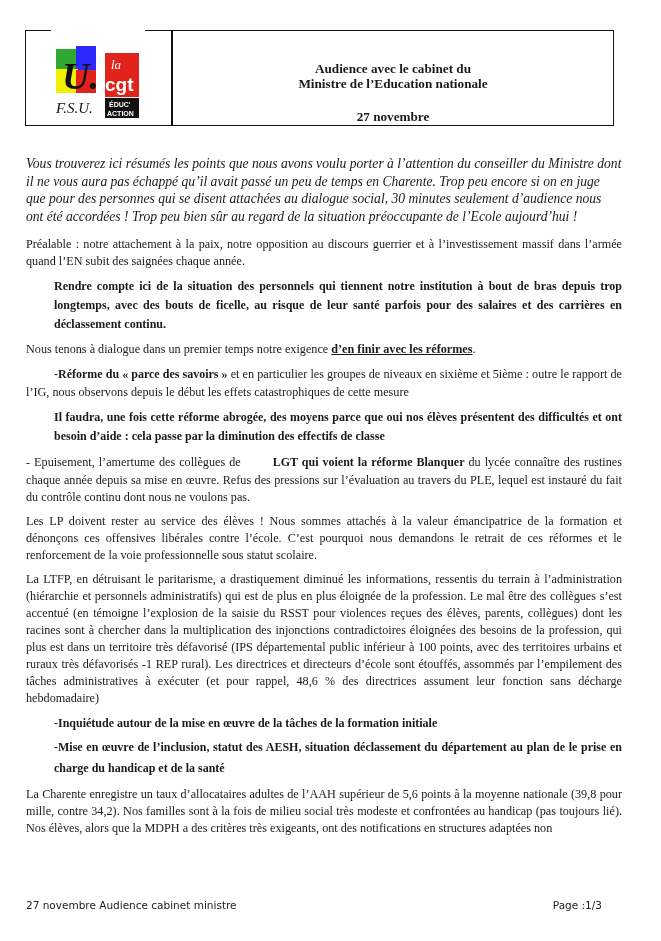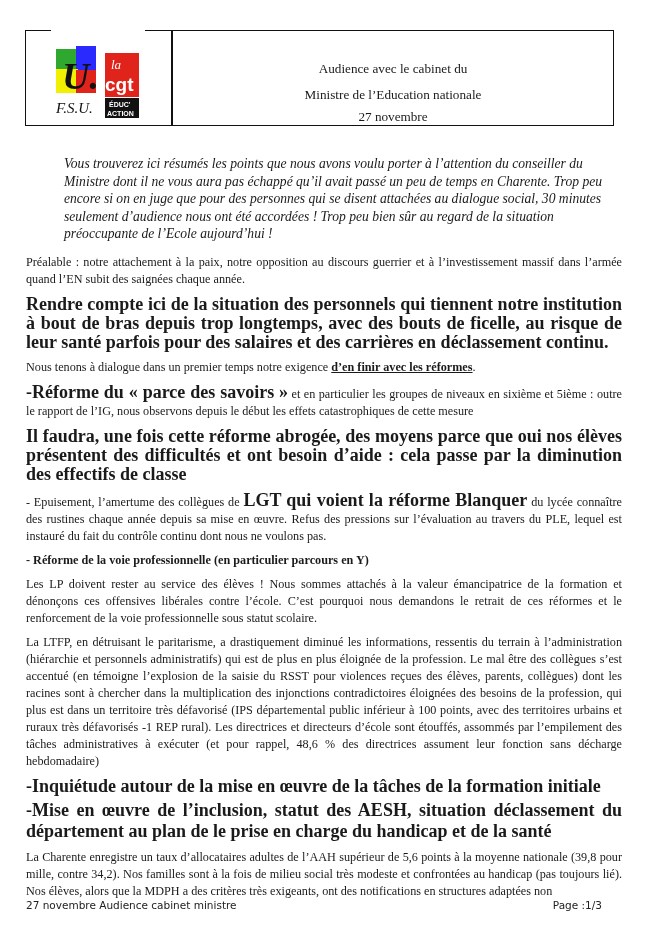--- a/index.html
+++ b/index.html
@@ -14,35 +14,35 @@
     position: absolute; left: 145px; top: 0; width: 1.5px; height: 100%; background: #111;
   }
   .top-gap {
     position: absolute; left: 25px; top: -2px; width: 94px; height: 4px; background: #fff;
   }
   .logo {
     position: absolute; left: 28px; top: 10px; width: 90px; height: 80px;
   }
   .header-title {
     position: absolute; left: 147px; top: 0; width: 440px; height: 100%;
-    text-align: center; font-weight: normal; font-size: 13.2px; line-height: 15px;
+    text-align: center; font-weight: bold; font-size: 13.2px; line-height: 15px;
   }
   .header-title .t1 { position: absolute; top: 30px; left: 0; right: 0; }
-  .header-title .t2 { position: absolute; top: 45px; left: 0; right: 0; margin-top: 11px; }
+  .header-title .t2 { position: absolute; top: 45px; left: 0; right: 0; }
   .header-title .t3 { position: absolute; top: 78px; left: 0; right: 0; }
 
   .content {
     position: absolute; left: 26px; top: 155px; width: 596px;
     font-size: 12.2px; line-height: 17px; text-align: justify;
   }
   .content p { margin-bottom: 7px; }
-  .intro { font-style: italic; font-size: 13.6px; line-height: 17.5px; margin-bottom: 11px !important; text-align: left; margin-left: 38px; }
+  .intro { font-style: italic; font-size: 13.6px; line-height: 17.5px; margin-bottom: 11px !important; text-align: left; }
   .b { font-weight: bold; }
   .u { text-decoration: underline; }
-  .big { font-size: 18px; line-height: 19px; }
+  .big { font-size: 12px; line-height: 19px; margin-left: 28px; }
 
   .footer {
     position: absolute; left: 26px; top: 899px; width: 576px;
     font-family: "DejaVu Sans", "Liberation Sans", sans-serif; font-size: 10.5px; color: #222;
   }
   .footer .left { position: absolute; left: 0; top: 0; }
   .footer .right { position: absolute; right: 0; top: 0; text-align: center; }
 </style>
 </head>
 <body>
@@ -90,21 +90,20 @@
   <p>
     <span class="b big">-Réforme du « parce des savoirs »</span><span> et en particulier les groupes de niveaux en sixième et 5ième : outre le rapport de l’IG, nous observons depuis le début les effets catastrophiques de cette mesure</span>
   </p>
 
   <p class="b big">Il faudra, une fois cette réforme abrogée, des moyens parce que oui nos élèves présentent des difficultés et ont besoin d’aide : cela passe par la diminution des effectifs de classe</p>
 
   <p>
     <span>- Epuisement, l’amertume des collègues de </span><span class="b big">LGT qui voient la réforme Blanquer</span><span> du lycée connaître des rustines chaque année depuis sa mise en œuvre. Refus des pressions sur l’évaluation au travers du PLE, lequel est instauré du fait du contrôle continu dont nous ne voulons pas.</span>
   </p>
 
-  <p class="b">-  Réforme de la voie professionnelle (en particulier parcours en Y)</p>
 
   <p>Les LP doivent rester au service des élèves ! Nous sommes attachés à la valeur émancipatrice de la formation et dénonçons ces offensives libérales contre l’école. C’est pourquoi nous demandons le retrait de ces réformes et le renforcement de la voie professionnelle sous statut scolaire.</p>
 
   <p>La LTFP, en détruisant le paritarisme, a drastiquement diminué les informations, ressentis du terrain à l’administration (hiérarchie et personnels administratifs) qui est de plus en plus éloignée de la profession. Le mal être des collègues s’est accentué (en témoigne l’explosion de la saisie du RSST pour violences reçues des élèves, parents, collègues) dont les racines sont à chercher dans la multiplication des injonctions contradictoires éloignées des besoins de la profession, qui plus est dans un territoire très défavorisé (IPS départemental public inférieur à 100 points, avec des territoires urbains et ruraux très défavorisés -1 REP rural). Les directrices et directeurs d’école sont étouffés, assommés par l’empilement des tâches administratives à exécuter (et pour rappel, 48,6 % des directrices assument leur fonction sans décharge hebdomadaire)</p>
 
   <p class="b big" style="margin-bottom:4px">-Inquiétude autour de la mise en œuvre de la tâches de la formation initiale</p>
 
   <p class="b big" style="line-height:21px">-Mise en œuvre de l’inclusion, statut des AESH, situation déclassement du département au plan de le prise en charge du handicap et de la santé</p>
 
   <p>La Charente enregistre un taux d’allocataires adultes de l’AAH supérieur de 5,6 points à la moyenne nationale (39,8 pour mille, contre 34,2). Nos familles sont à la fois de milieu social très modeste et confrontées au handicap (pas toujours lié). Nos élèves, alors que la MDPH a des critères très exigeants, ont des notifications en structures adaptées non</p>

